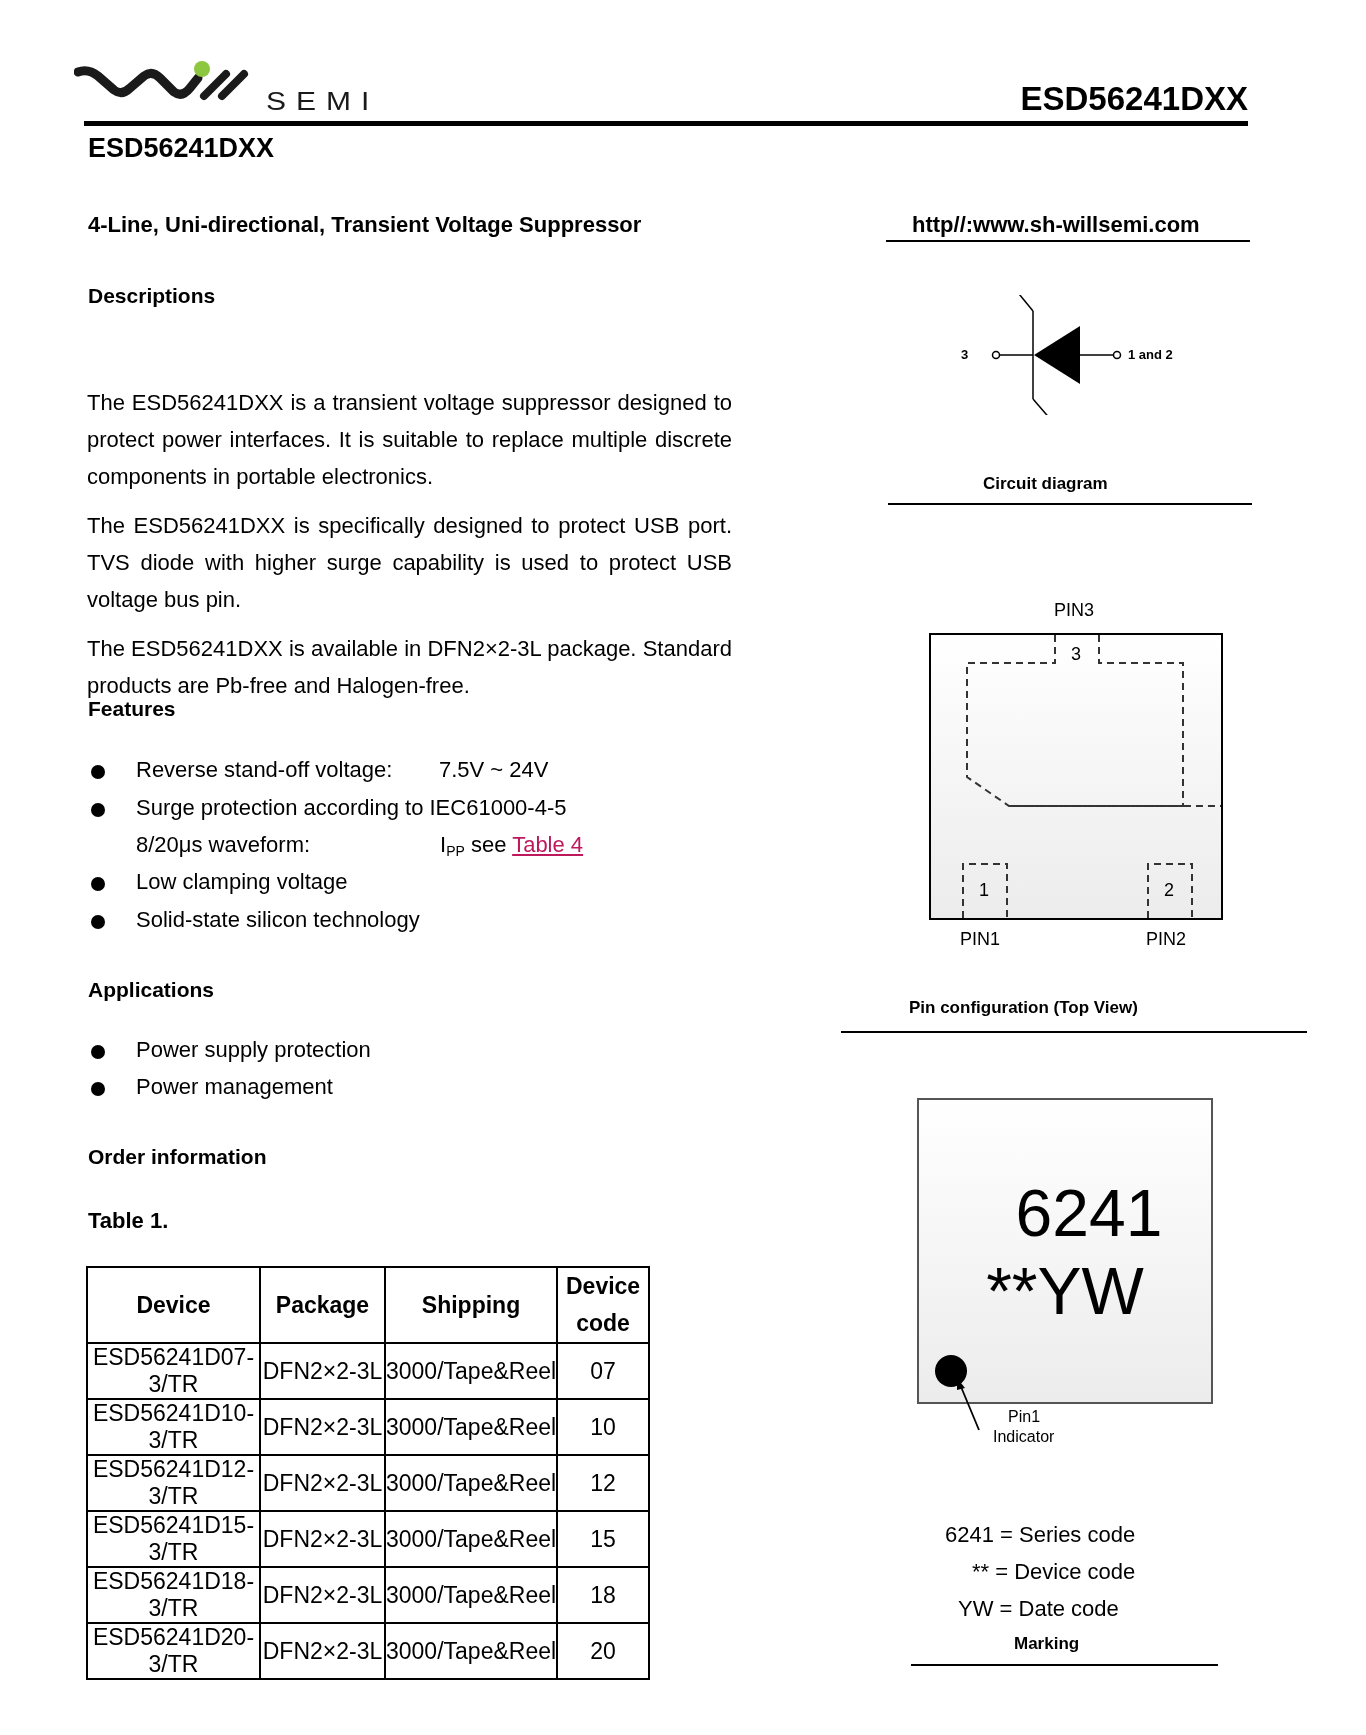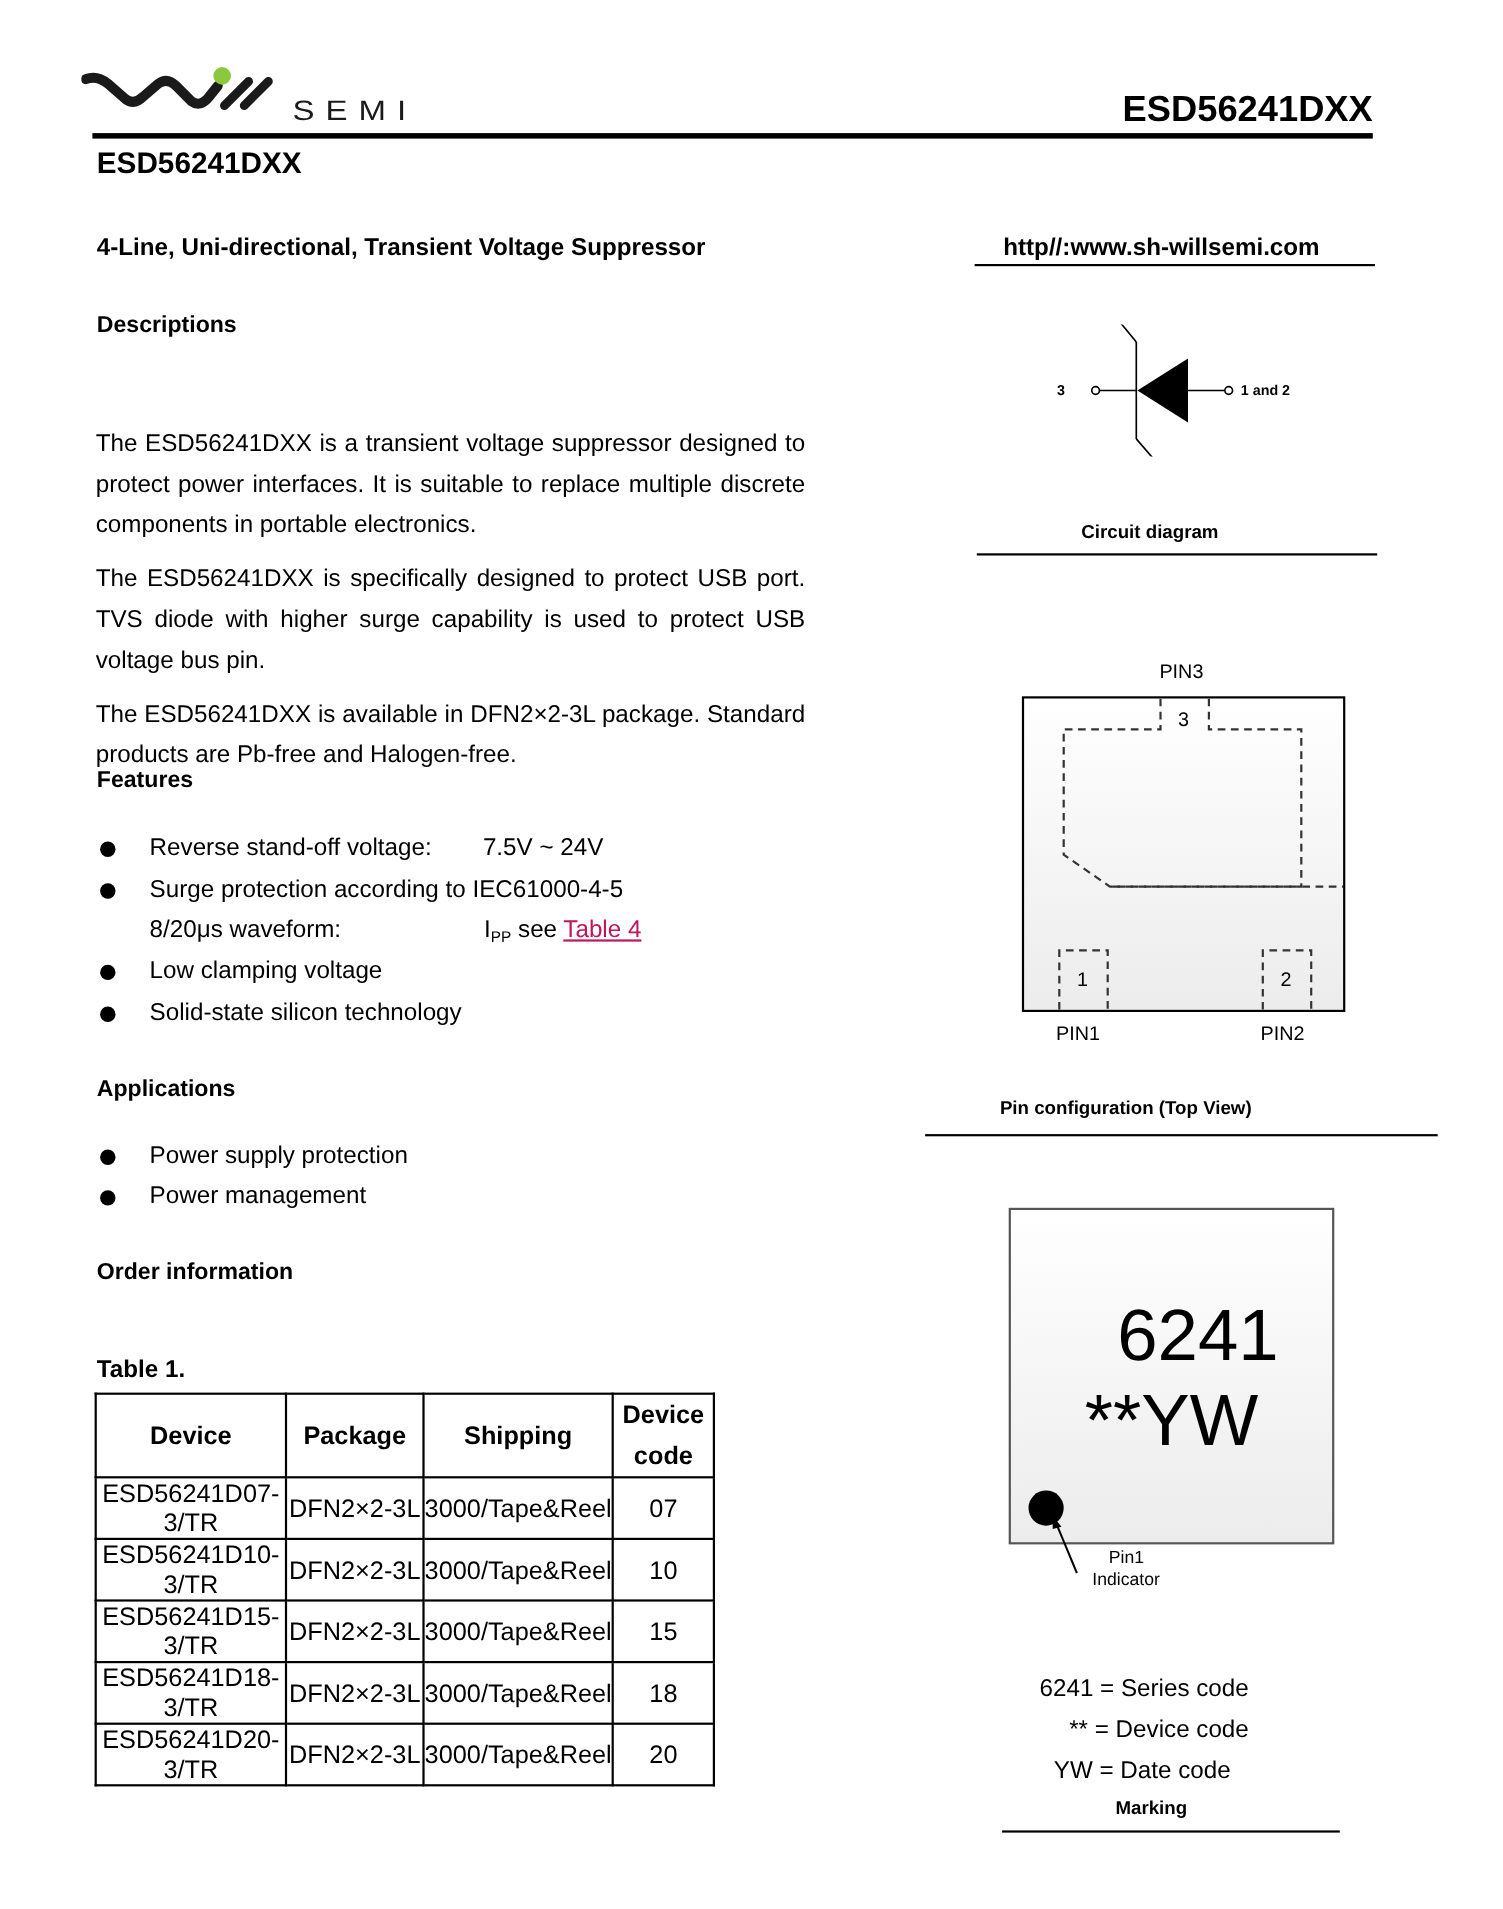--- a/index.html
+++ b/index.html
@@ -85,21 +85,21 @@
 <div class="bullet-row" style="top:1037px;">
   <span class="bullet-dot"></span>
   <span class="bullet-text">Power supply protection</span>
 </div>
 <div class="bullet-row" style="top:1074px;">
   <span class="bullet-dot"></span>
   <span class="bullet-text">Power management</span>
 </div>
 
 <div class="abs h2" style="left:88px; top:1145px;">Order information</div>
-<div class="abs bold" style="left:88px; top:1208px; font-size:22px;margin-top:24px;">Table 1.</div>
+<div class="abs bold" style="left:88px; top:1208px; font-size:22px;">Table 1.</div>
 
 <table id="order">
   <thead>
     <tr>
       <th class="col1">Device</th>
       <th class="col2">Package</th>
       <th class="col3">Shipping</th>
       <th class="col4"><span>Device</span><br><span>code</span></th>
     </tr>
   </thead>
@@ -108,20 +108,26 @@
       <td>ESD56241D07-3/TR</td>
       <td>DFN2×2-3L</td>
       <td>3000/Tape&amp;Reel</td>
       <td>07</td>
     </tr>
     <tr>
       <td>ESD56241D10-3/TR</td>
       <td>DFN2×2-3L</td>
       <td>3000/Tape&amp;Reel</td>
       <td>10</td>
+    </tr>
+    <tr>
+      <td>ESD56241D12-3/TR</td>
+      <td>DFN2×2-3L</td>
+      <td>3000/Tape&amp;Reel</td>
+      <td>12</td>
     </tr>
     <tr>
       <td>ESD56241D15-3/TR</td>
       <td>DFN2×2-3L</td>
       <td>3000/Tape&amp;Reel</td>
       <td>15</td>
     </tr>
     <tr>
       <td>ESD56241D18-3/TR</td>
       <td>DFN2×2-3L</td>

